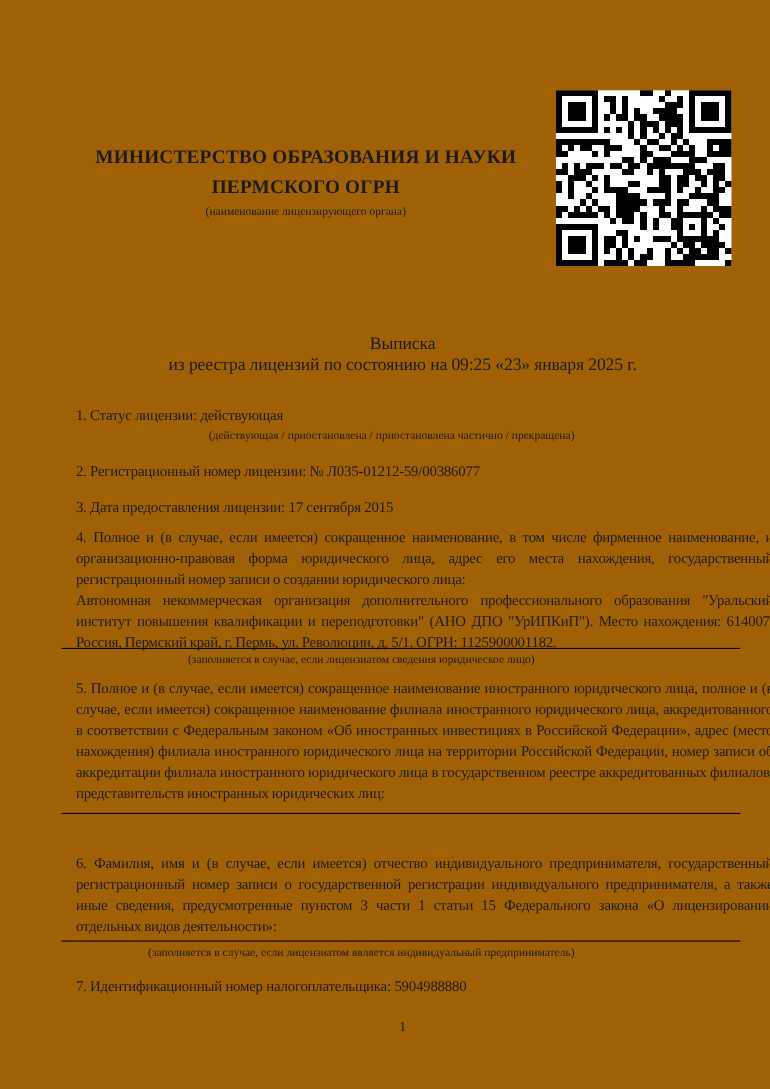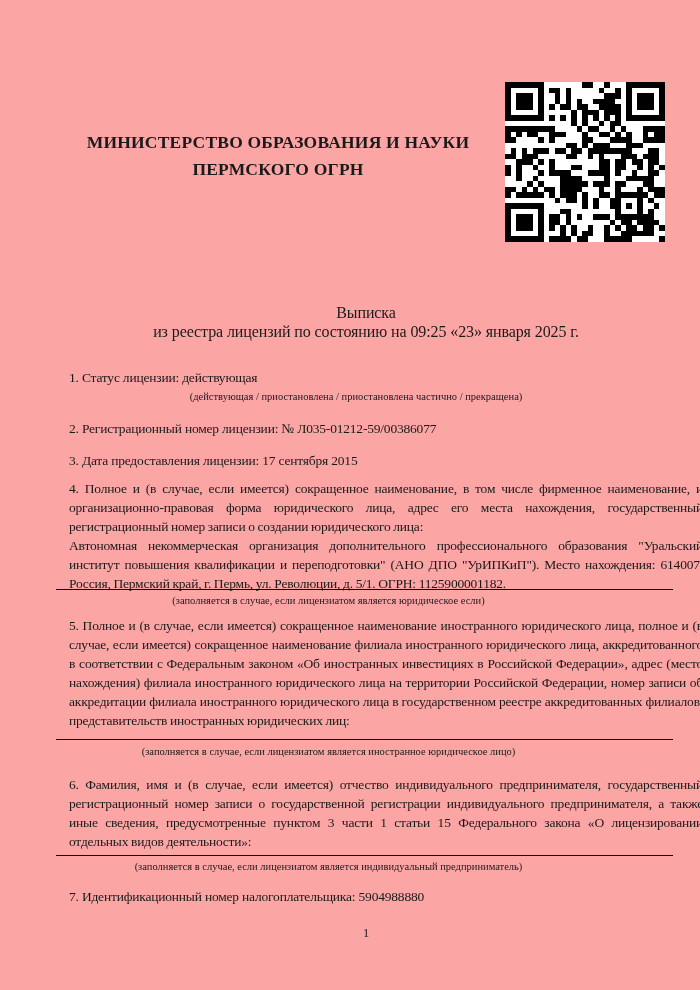--- a/index.html
+++ b/index.html
@@ -1,20 +1,20 @@
 <!DOCTYPE html>
 <html><head>
 <meta charset="utf-8">
 <style>
   html,body{margin:0;padding:0;background:#e8e8e8;}
   .page{
     position:relative;
     width:700px;height:990px;
     margin:0 auto;
-    background:#fca5a5;
+    background:#a16207;
     font-family:"Liberation Serif", serif;
     color:#1a1a1a;
     overflow:hidden;
   }
   .ministry{
     position:absolute;left:56px;top:129px;width:444px;
     text-align:center;
   }
   .ministry-title{
     font-size:17.5px;font-weight:bold;line-height:26.5px;letter-spacing:.2px;
@@ -53,20 +53,21 @@
 </head>
 <body>
 
 <div class="page">
 
   <div class="ministry">
     <div class="ministry-title">
       <div>МИНИСТЕРСТВО ОБРАЗОВАНИЯ И НАУКИ</div>
       <div>ПЕРМСКОГО ОГРН</div>
     </div>
+    <div class="ministry-caption">(наименование лицензирующего органа)</div>
   </div>
 
   <div class="qr" id="qr">
       <svg viewBox="0 0 29 29" shape-rendering="crispEdges" xmlns="http://www.w3.org/2000/svg">
         <rect width="29" height="29" fill="#fff"></rect>
         <g fill="#000">
           <rect x="0" y="0" width="1" height="1"></rect>
           <rect x="1" y="0" width="1" height="1"></rect>
           <rect x="2" y="0" width="1" height="1"></rect>
           <rect x="3" y="0" width="1" height="1"></rect>
@@ -498,25 +499,24 @@
   <div class="item" style="top:368px">1. Статус лицензии: действующая</div>
   <div class="cap cap-wide" style="top:390px">(действующая / приостановлена / приостановлена частично / прекращена)</div>
 
   <div class="item" style="top:419px">2. Регистрационный номер лицензии: № Л035-01212-59/00386077</div>
 
   <div class="item" style="top:451px">3. Дата предоставления лицензии: 17 сентября 2015</div>
 
   <div class="item justify" style="top:479px">4. Полное и (в случае, если имеется) сокращенное наименование, в том числе фирменное наименование, и организационно-правовая форма юридического лица, адрес его места нахождения, государственный регистрационный номер записи о создании юридического лица:</div>
   <div class="item justify" style="top:536px">Автономная некоммерческая организация дополнительного профессионального образования "Уральский институт повышения квалификации и переподготовки" (АНО ДПО "УрИПКиП"). Место нахождения: 614007, Россия, Пермский край, г. Пермь, ул. Революции, д. 5/1. ОГРН: 1125900001182.</div>
   <div class="rule" style="top:589px"></div>
-  <div class="cap cap-mid" style="top:594px">(заполняется в случае, если лицензиатом является юридическое если)</div>
+  <div class="cap cap-mid" style="top:594px">(заполняется в случае, если лицензиатом сведения юридическое лицо)</div>
 
   <div class="item justify" style="top:616px">5. Полное и (в случае, если имеется) сокращенное наименование иностранного юридического лица, полное и (в случае, если имеется) сокращенное наименование филиала иностранного юридического лица, аккредитованного в соответствии с Федеральным законом «Об иностранных инвестициях в Российской Федерации», адрес (место нахождения) филиала иностранного юридического лица на территории Российской Федерации, номер записи об аккредитации филиала иностранного юридического лица в государственном реестре аккредитованных филиалов, представительств иностранных юридических лиц:</div>
   <div class="rule" style="top:739px"></div>
-  <div class="cap cap-mid" style="top:745px">(заполняется в случае, если лицензиатом является иностранное юридическое лицо)</div>
 
   <div class="item justify" style="top:775px">6. Фамилия, имя и (в случае, если имеется) отчество индивидуального предпринимателя, государственный регистрационный номер записи о государственной регистрации индивидуального предпринимателя, а также иные сведения, предусмотренные пунктом 3 части 1 статьи 15 Федерального закона «О лицензировании отдельных видов деятельности»:</div>
   <div class="rule" style="top:855px"></div>
   <div class="cap cap-mid" style="top:860px">(заполняется в случае, если лицензиатом является индивидуальный предприниматель)</div>
 
   <div class="item" style="top:887px">7. Идентификационный номер налогоплательщика: 5904988880</div>
 
   <div class="page-number">1</div>
 
 </div>

